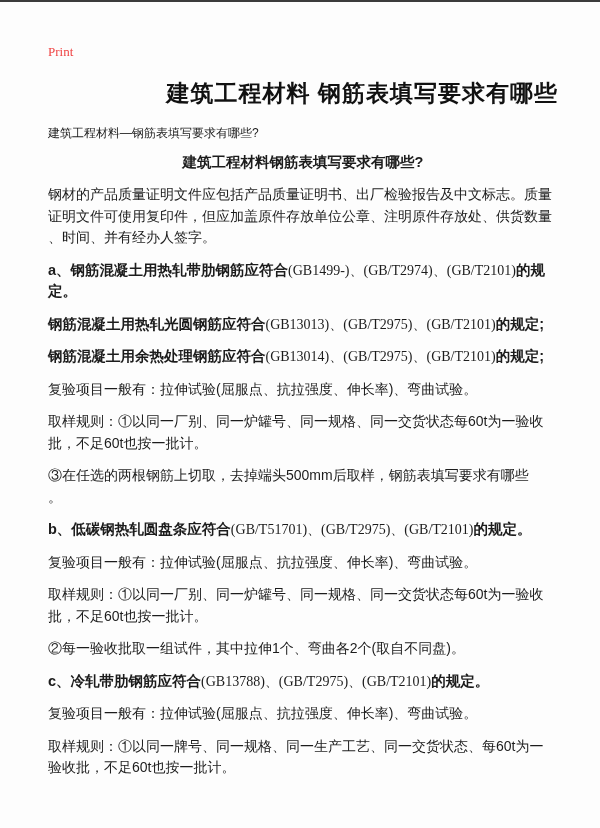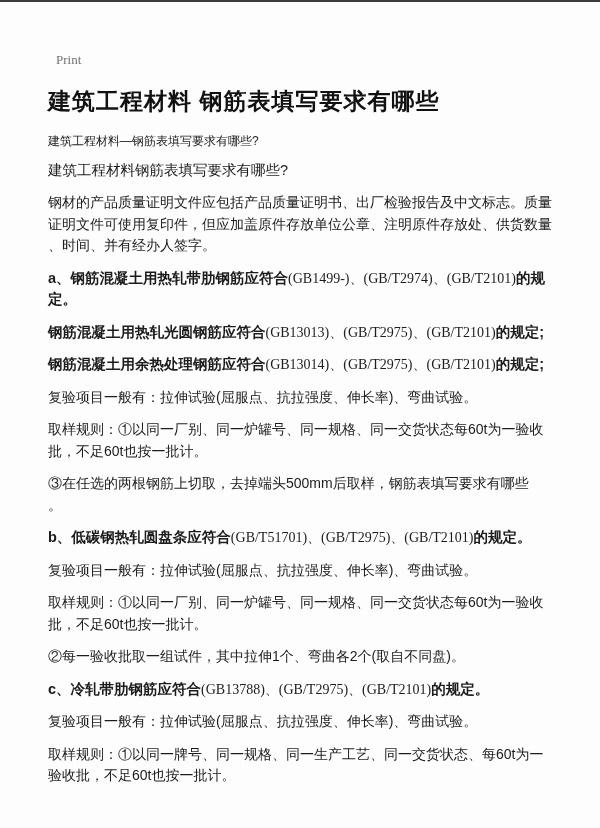--- a/index.html
+++ b/index.html
@@ -11,42 +11,43 @@
     background: #fdfdfd;
     border-top: 2px solid #3c3c3c;
     padding: 42px 42px 0 48px;
     font-family: "Liberation Sans", sans-serif;
     color: #1c1c1c;
     overflow: hidden;
   }
   .print {
     font-family: "Liberation Serif", serif;
     font-size: 13px;
-    color: #737373;
-    margin: 8px;
+    color: #ef4444;
+    margin: 0;
   }
   .title {
     font-size: 23px;
     font-weight: bold;
-    text-align: left;
+    text-align: right;
     color: #111111;
     margin: 18px 0 0 0;
     line-height: 31px;
     letter-spacing: 1px;
   }
   .subtitle {
     font-size: 12px;
     margin: 14px 0 0 0;
     line-height: 21px;
   }
   .q-heading {
     font-size: 14.5px;
-    font-weight: normal;
+    font-weight: bold;
     margin: 8px 0 0 0;
     line-height: 21px;
+    text-align: center;
   }
   .para {
     font-size: 14px;
     line-height: 21.5px;
     margin: 11px 0 0 0;
     white-space: pre-line;
   }
   .sec-heading {
     font-size: 14.5px;
     font-weight: bold;

